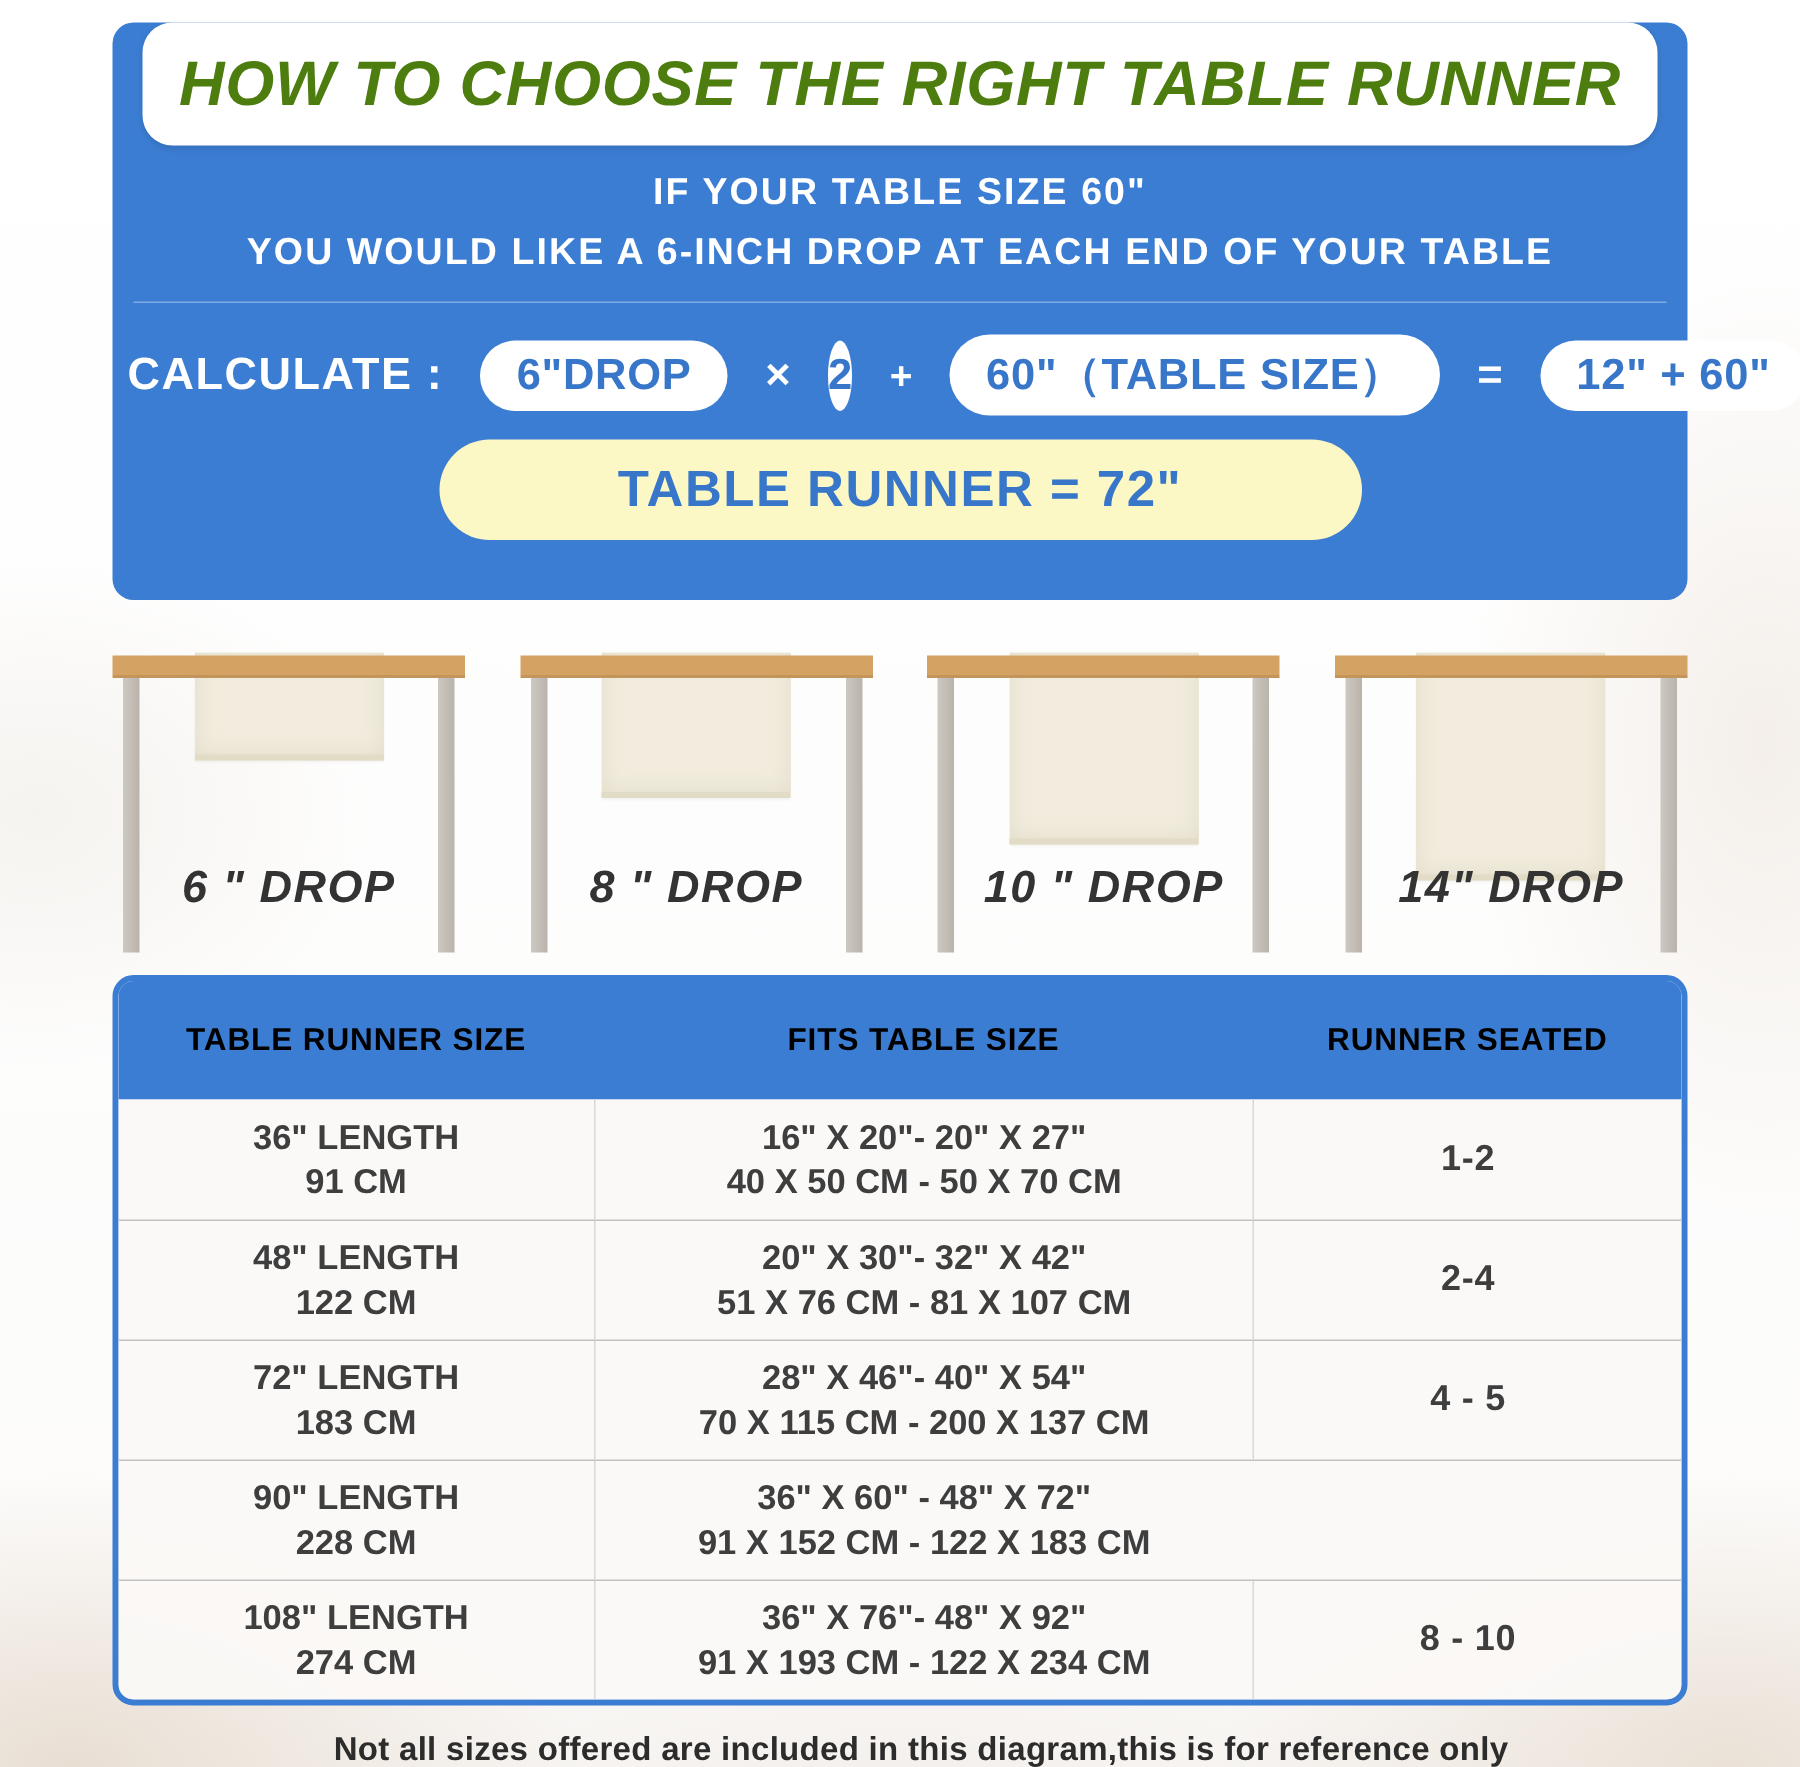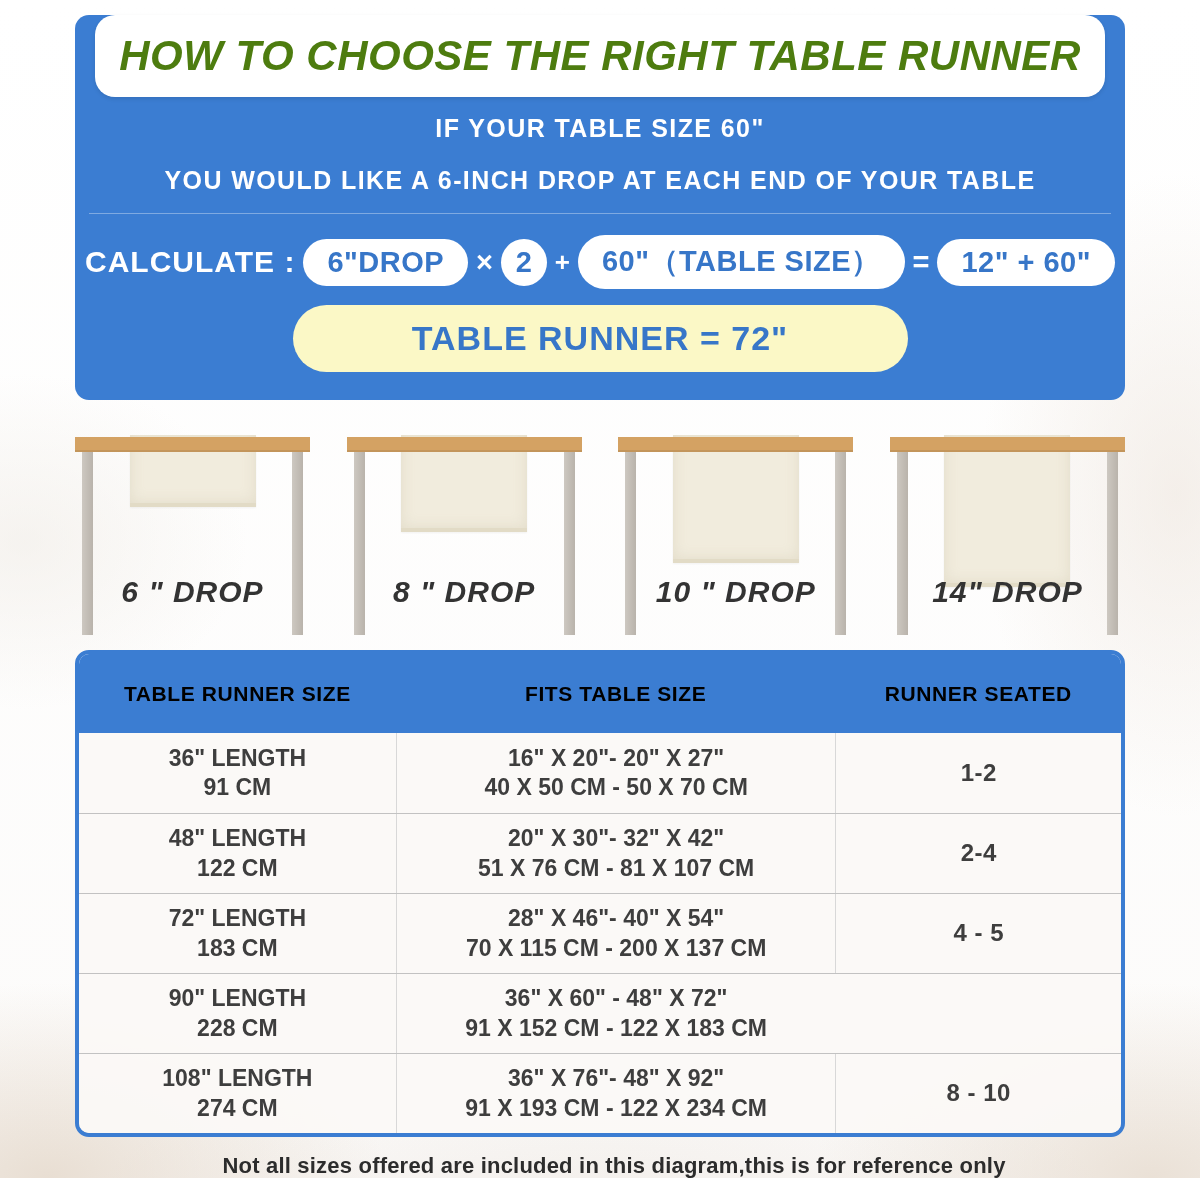--- a/index.html
+++ b/index.html
@@ -34,26 +34,26 @@
     background:#ffffff; border-radius:20px;
     display:flex; align-items:center; justify-content:center;
     box-shadow:0 2px 4px rgba(0,0,0,0.10);
   }
   .title-box h1 {
     font-size:42px; font-weight:bold; font-style:italic;
     letter-spacing:0.5px; color:#4d7c0f; white-space:nowrap;
   }
   .subtitle { color:#ffffff; text-align:center; font-weight:bold; letter-spacing:1.4px; font-size:25px; line-height:32px; }
   .subtitle.s1 { margin-top:15px; }
-  .subtitle.s2 { margin-top:20px; }
+  .subtitle.s2 { margin-top:8px; }
   .hero-divider { height:1px; background:rgba(255,255,255,0.35); margin:17px 14px 0; }
 
   .calc-row {
     margin-top:21px; padding:0 10px;
-    display:flex; align-items:center; justify-content:flex-start; gap:8px;
+    display:flex; align-items:center; justify-content:flex-start; gap:25px;
   }
   .calc-label { color:#fff; font-weight:bold; font-size:30px; letter-spacing:1px; white-space:nowrap; }
   .pill {
     background:#ffffff; color:var(--pill-text-blue,#3776c8);
     font-weight:bold; font-size:29px; letter-spacing:0.5px;
     border-radius:999px; padding:7px 24px; white-space:nowrap;
   }
   .op { color:#ffffff; font-weight:bold; font-size:29px; }
   .op.plus { font-size:26px; }
   .circle {

